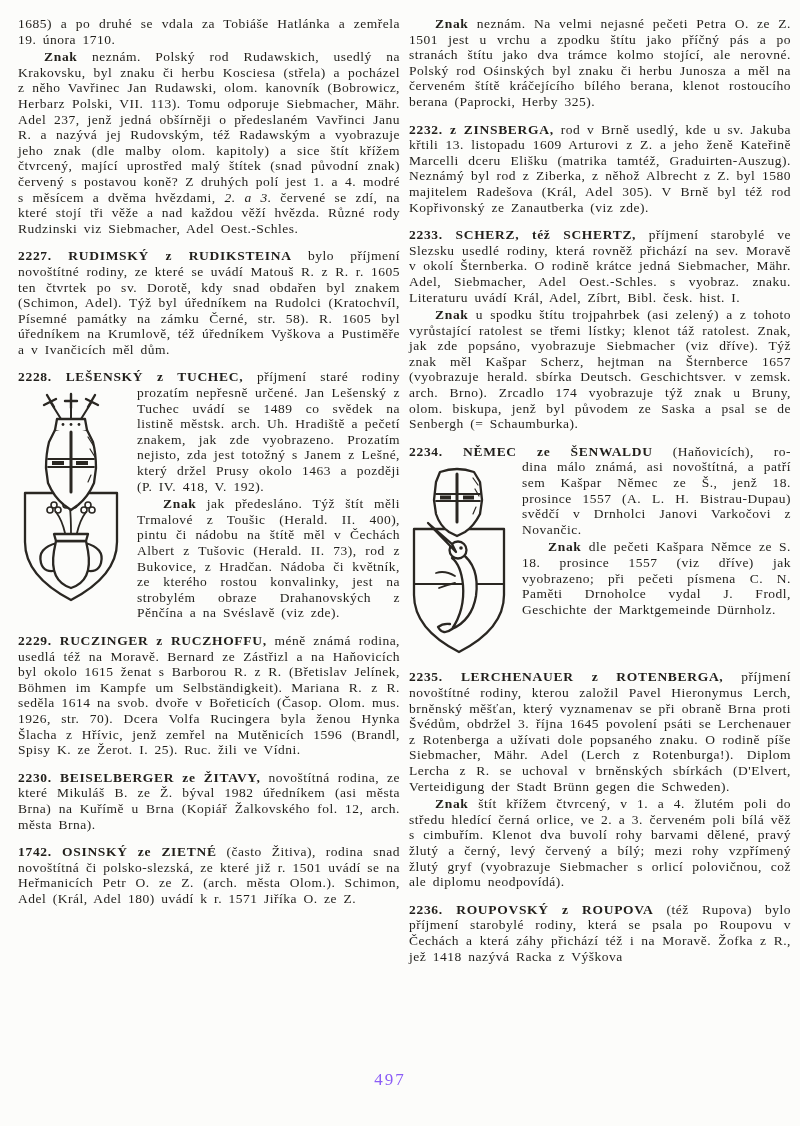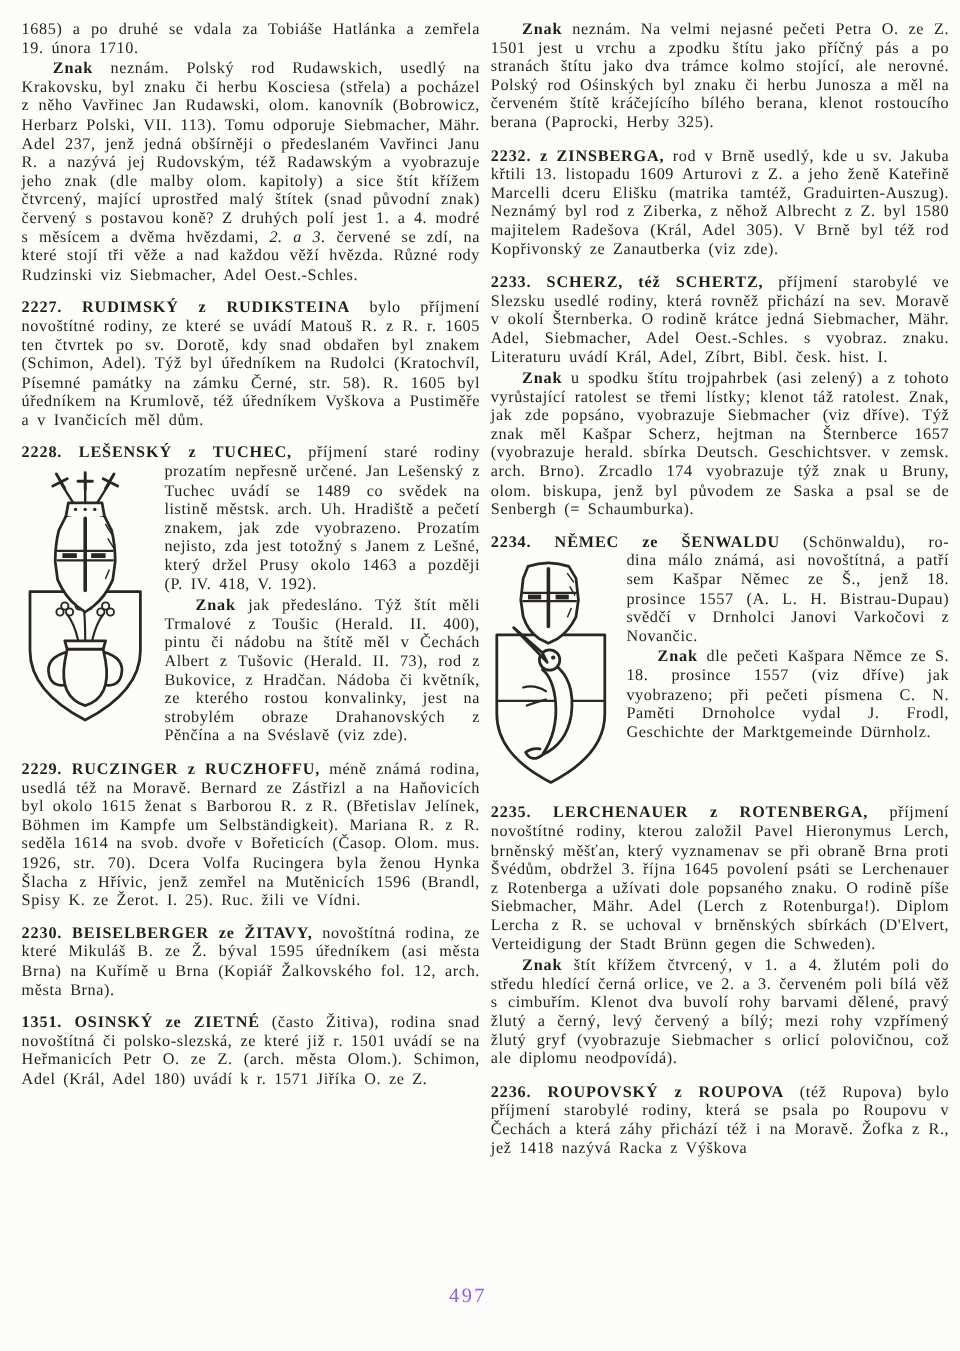--- a/index.html
+++ b/index.html
@@ -99,44 +99,44 @@
         <p class="para znak"><span class="hd">Znak</span><span> jak předesláno. Týž štít měli Trmalové z Toušic (Herald. II. 400), pintu či nádobu na štítě měl v Čechách Albert z Tušovic (Herald. II. 73), rod z Bukovice, z Hradčan. Nádoba či květník, ze kterého rostou konvalinky, jest na strobylém obraze Drahanovských z Pěnčína a na Svéslavě (viz zde).</span></p>
         <div class="clr"></div>
       </div>
     </div>
 
     <div class="entry">
       <p class="para"><span class="hd">2229. RUCZINGER z RUCZHOFFU,</span><span> méně známá rodina, usedlá též na Moravě. Bernard ze Zástřizl a na Haňovicích byl okolo 1615 ženat s Barborou R. z R. (Břetislav Jelínek, Böhmen im Kampfe um Selbständigkeit). Mariana R. z R. seděla 1614 na svob. dvoře v Bořeticích (Časop. Olom. mus. 1926, str. 70). Dcera Volfa Rucingera byla ženou Hynka Šlacha z Hřívic, jenž zemřel na Mutěnicích 1596 (Brandl, Spisy K. ze Žerot. I. 25). Ruc. žili ve Vídni.</span></p>
     </div>
 
     <div class="entry">
-      <p class="para"><span class="hd">2230. BEISELBERGER ze ŽITAVY,</span><span> novoštítná rodina, ze které Mikuláš B. ze Ž. býval 1595 úředníkem (asi města Brna) na Kuřímě u Brna (Kopiář Žalkovského fol. 12, arch. města Brna).</span></p>
+      <p class="para"><span class="hd">2230. BEISELBERGER ze ŽITAVY,</span><span> novoštítná rodina, ze které Mikuláš B. ze Ž. býval 1982 úředníkem (asi města Brna) na Kuřímě u Brna (Kopiář Žalkovského fol. 12, arch. města Brna).</span></p>
     </div>
 
     <div class="entry">
-      <p class="para"><span class="hd">1351. OSINSKÝ ze ZIETNÉ</span><span> (často Žitiva), rodina snad novoštítná či polsko-slezská, ze které již r. 1501 uvádí se na Heřmanicích Petr O. ze Z. (arch. města Olom.). Schimon, Adel (Král, Adel 180) uvádí k r. 1571 Jiříka O. ze Z.</span></p>
+      <p class="para"><span class="hd">1742. OSINSKÝ ze ZIETNÉ</span><span> (často Žitiva), rodina snad novoštítná či polsko-slezská, ze které již r. 1501 uvádí se na Heřmanicích Petr O. ze Z. (arch. města Olom.). Schimon, Adel (Král, Adel 180) uvádí k r. 1571 Jiříka O. ze Z.</span></p>
     </div>
 
   </div>
 
   <div class="col col-right">
 
     <p class="para znak" style="margin-top:0"><span class="hd">Znak</span><span> neznám. Na velmi nejasné pečeti Petra O. ze Z. 1501 jest u vrchu a zpodku štítu jako příčný pás a po stranách štítu jako dva trámce kolmo stojící, ale nerovné. Polský rod Ośinských byl znaku či herbu Junosza a měl na červeném štítě kráčejícího bílého berana, klenot rostoucího berana (Paprocki, Herby 325).</span></p>
 
     <div class="entry">
       <p class="para"><span class="hd">2232. z ZINSBERGA,</span><span> rod v Brně usedlý, kde u sv. Jakuba křtili 13. listopadu 1609 Arturovi z Z. a jeho ženě Kateřině Marcelli dceru Elišku (matrika tamtéž, Graduirten-Auszug). Neznámý byl rod z Ziberka, z něhož Albrecht z Z. byl 1580 majitelem Radešova (Král, Adel 305). V Brně byl též rod Kopřivonský ze Zanautberka (viz zde).</span></p>
     </div>
 
     <div class="entry">
       <p class="para"><span class="hd">2233. SCHERZ, též SCHERTZ,</span><span> příjmení starobylé ve Slezsku usedlé rodiny, která rovněž přichází na sev. Moravě v okolí Šternberka. O rodině krátce jedná Siebmacher, Mähr. Adel, Siebmacher, Adel Oest.-Schles. s vyobraz. znaku. Literaturu uvádí Král, Adel, Zíbrt, Bibl. česk. hist. I.</span></p>
       <p class="para znak"><span class="hd">Znak</span><span> u spodku štítu trojpahrbek (asi zelený) a z tohoto vyrůstající ratolest se třemi lístky; klenot táž ratolest. Znak, jak zde popsáno, vyobrazuje Siebmacher (viz dříve). Týž znak měl Kašpar Scherz, hejtman na Šternberce 1657 (vyobrazuje herald. sbírka Deutsch. Geschichtsver. v zemsk. arch. Brno). Zrcadlo 174 vyobrazuje týž znak u Bruny, olom. biskupa, jenž byl původem ze Saska a psal se de Senbergh (= Schaumburka).</span></p>
     </div>
 
     <div class="entry">
-      <p class="para line1"><span class="hd">2234. NĚMEC ze ŠENWALDU</span><span> (Schönwaldu), ro-</span></p>
+      <p class="para line1"><span class="hd">2234. NĚMEC ze ŠENWALDU</span><span> (Haňovicích), ro-</span></p>
       <div>
 
         <svg class="fig" width="100" height="192" viewBox="0 0 100 192" aria-hidden="true">
           <g fill="none" stroke="#2a2722" stroke-width="2.3" stroke-linejoin="round" stroke-linecap="round">
 
             <path d="M5 66 H95 V132 Q95 166 50 189 Q5 166 5 132 Z" fill="#fcfcfa"></path>
 
             <path d="M5 121 H95" stroke-width="1.8"></path>
 
             <path d="M52 90 Q71 103 67 133 Q63 157 43 166 Q56 147 54 122 Q52 102 43 95 Z" fill="#fcfcfa"></path>

